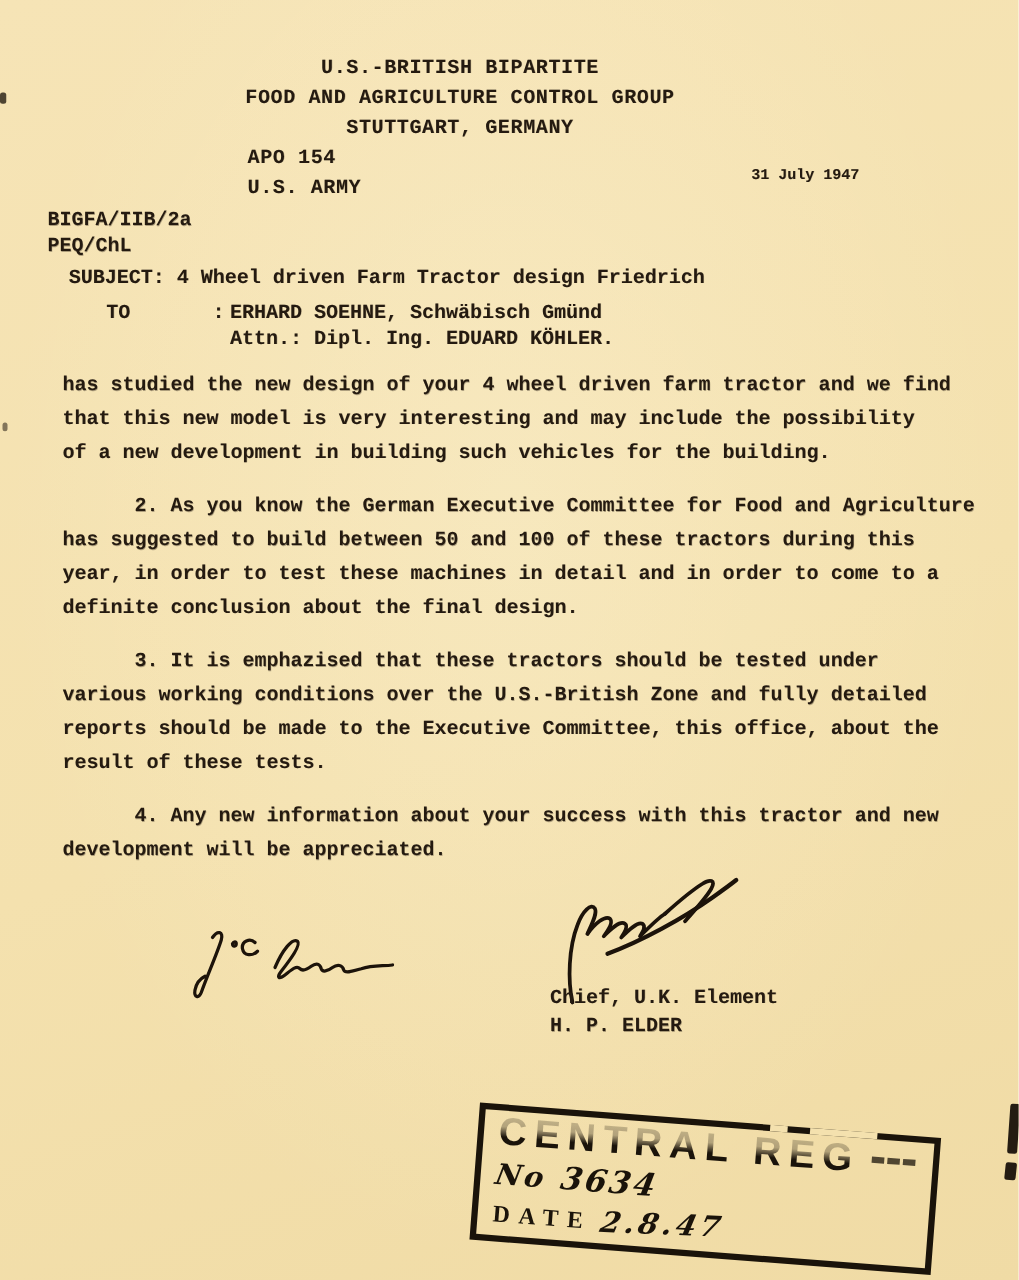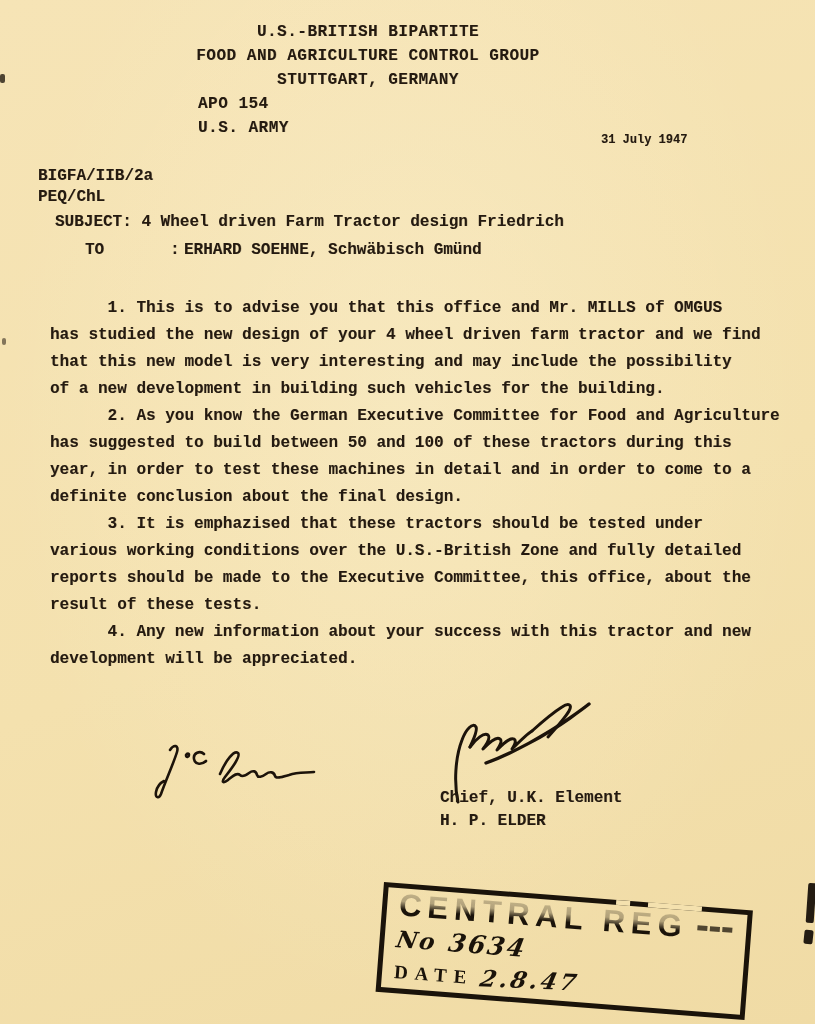--- a/index.html
+++ b/index.html
@@ -10,37 +10,37 @@
       radial-gradient(ellipse at 50% 40%, rgba(255,250,230,0.25), rgba(0,0,0,0) 70%),
       linear-gradient(160deg, #f6e4b6 0%, #f4e1ae 55%, #f0dba5 100%);
     overflow:hidden;
     font-family:"Liberation Mono", monospace;
     font-weight:bold;
     color:#241a10;
   }
   .tw{ text-shadow:0.4px 0.4px 0 rgba(36,26,16,0.35); }
 
   
-  .header{ position:absolute; left:168px; top:20px; width:400px; text-align:center;
+  .header{ position:absolute; left:168px; top:42px; width:400px; text-align:center;
            font-size:16px; line-height:24px; letter-spacing:0.5px;}
   .apo-row{ display:flex; justify-content:space-between; padding:0 28px 0 30px; text-align:left;flex-direction:column;}
   .date{ position:absolute; left:601px; top:133px; font-size:12px;}
 
   .refs{ position:absolute; left:38px; top:166px; font-size:16px; line-height:21px;}
   .subject{ position:absolute; left:55px; top:213px; font-size:16px; white-space:pre;}
   .to-block{ position:absolute; left:55px; top:240px; font-size:16px; line-height:21px;margin-left:30px;}
   .to-row{ display:flex;}
   .to-label{ width:85px;}
   .to-colon{ width:14px;}
 
   
   .body{ position:absolute; left:50px; top:295px; width:740px;
          font-size:16px; line-height:27px;}
   .para{ margin:0 0 0 0; }
-  .para + .para{ margin-top:0; }
+  .para + .para{ margin-top:16px; }
   .bodyline{ white-space:pre; }
 
   
   .sig-col{ position:absolute; font-size:16px; line-height:23px;}
   .sig-left{ left:168px; top:787px;}
   .sig-right{ left:440px; top:787px;}
   .sig-script{ position:absolute; pointer-events:none;}
   .sig-script-left{ left:148px; top:738px;}
   .sig-script-right{ left:428px; top:700px;}
   svg .ink{ fill:none; stroke:#1c130a; stroke-linecap:round; stroke-linejoin:round;}
@@ -105,25 +105,29 @@
   </div>
 
   <div class="subject tw">SUBJECT: 4 Wheel driven Farm Tractor design Friedrich</div>
 
   <div class="to-block tw">
     <div class="to-row">
       <span class="to-label">TO</span>
       <span class="to-colon">:</span>
       <span>ERHARD SOEHNE, Schwäbisch Gmünd</span>
     </div>
+    <div class="to-row">
+      <span class="to-label"></span>
+      <span class="to-colon"></span>
+      <span>Attn.: Dipl. Ing. EDUARD KÖHLER.</span>
+    </div>
   </div>
 
   <div class="body tw" id="letter-body">
       <div class="para">
-        <div class="bodyline">      1. This is to advise you that this office and Mr. MILLS of OMGUS</div>
         <div class="bodyline">has studied the new design of your 4 wheel driven farm tractor and we find</div>
         <div class="bodyline">that this new model is very interesting and may include the possibility</div>
         <div class="bodyline">of a new development in building such vehicles for the building.</div>
       </div>
       <div class="para">
         <div class="bodyline">      2. As you know the German Executive Committee for Food and Agriculture</div>
         <div class="bodyline">has suggested to build between 50 and 100 of these tractors during this</div>
         <div class="bodyline">year, in order to test these machines in detail and in order to come to a</div>
         <div class="bodyline">definite conclusion about the final design.</div>
       </div>

